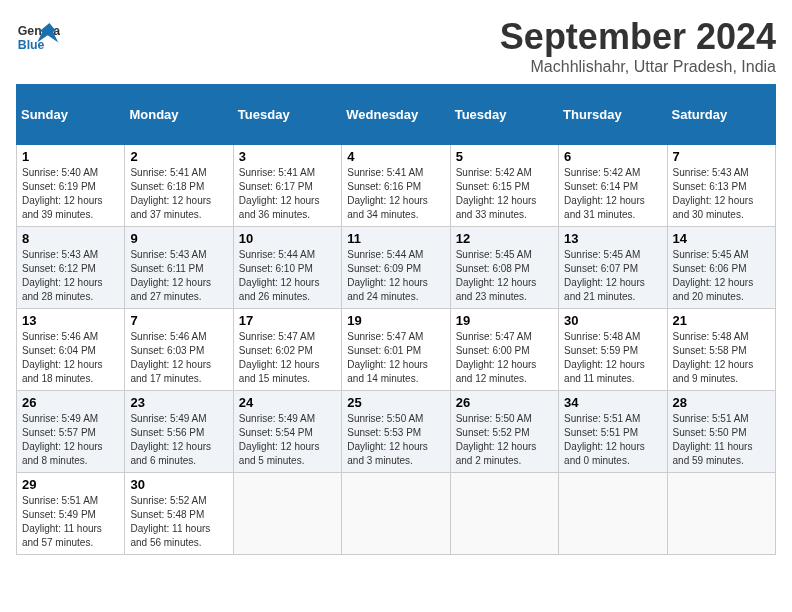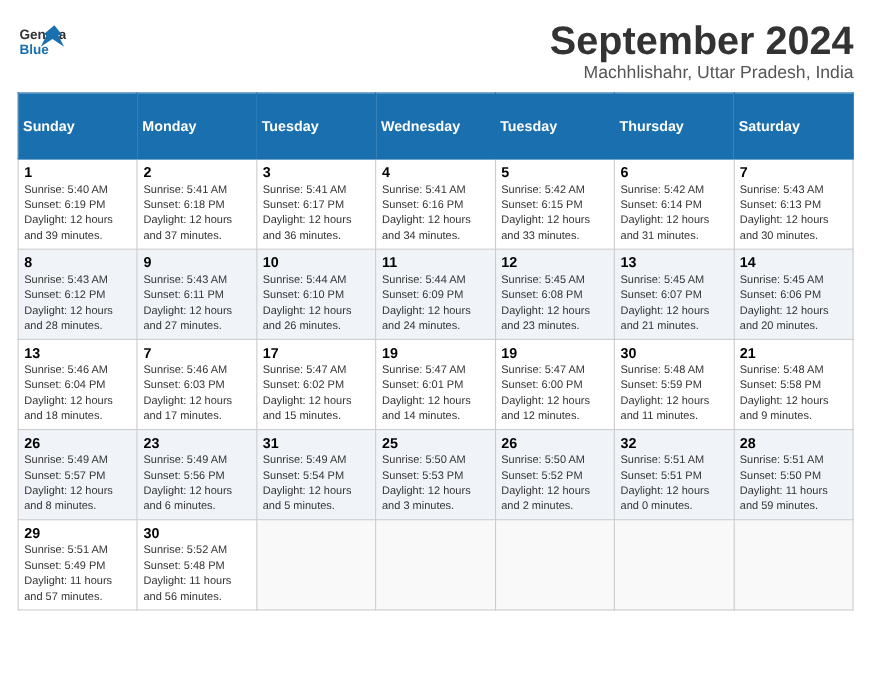--- a/index.html
+++ b/index.html
@@ -153,27 +153,27 @@
         <td><span class="day-num">30</span>
 <span class="day-info">Sunrise: 5:48 AM<br>Sunset: 5:59 PM<br>Daylight: 12 hours and 11 minutes.</span></td>
         <td><span class="day-num">21</span>
 <span class="day-info">Sunrise: 5:48 AM<br>Sunset: 5:58 PM<br>Daylight: 12 hours and 9 minutes.</span></td>
       </tr>
       <tr>
         <td><span class="day-num">26</span>
 <span class="day-info">Sunrise: 5:49 AM<br>Sunset: 5:57 PM<br>Daylight: 12 hours and 8 minutes.</span></td>
         <td><span class="day-num">23</span>
 <span class="day-info">Sunrise: 5:49 AM<br>Sunset: 5:56 PM<br>Daylight: 12 hours and 6 minutes.</span></td>
-        <td><span class="day-num">31</span>
+        <td><span class="day-num">24</span>
 <span class="day-info">Sunrise: 5:49 AM<br>Sunset: 5:54 PM<br>Daylight: 12 hours and 5 minutes.</span></td>
         <td><span class="day-num">25</span>
 <span class="day-info">Sunrise: 5:50 AM<br>Sunset: 5:53 PM<br>Daylight: 12 hours and 3 minutes.</span></td>
         <td><span class="day-num">26</span>
 <span class="day-info">Sunrise: 5:50 AM<br>Sunset: 5:52 PM<br>Daylight: 12 hours and 2 minutes.</span></td>
-        <td><span class="day-num">32</span>
+        <td><span class="day-num">34</span>
 <span class="day-info">Sunrise: 5:51 AM<br>Sunset: 5:51 PM<br>Daylight: 12 hours and 0 minutes.</span></td>
         <td><span class="day-num">28</span>
 <span class="day-info">Sunrise: 5:51 AM<br>Sunset: 5:50 PM<br>Daylight: 11 hours and 59 minutes.</span></td>
       </tr>
       <tr>
         <td><span class="day-num">29</span>
 <span class="day-info">Sunrise: 5:51 AM<br>Sunset: 5:49 PM<br>Daylight: 11 hours and 57 minutes.</span></td>
         <td><span class="day-num">30</span>
 <span class="day-info">Sunrise: 5:52 AM<br>Sunset: 5:48 PM<br>Daylight: 11 hours and 56 minutes.</span></td>
         <td class="empty-cell"></td>

